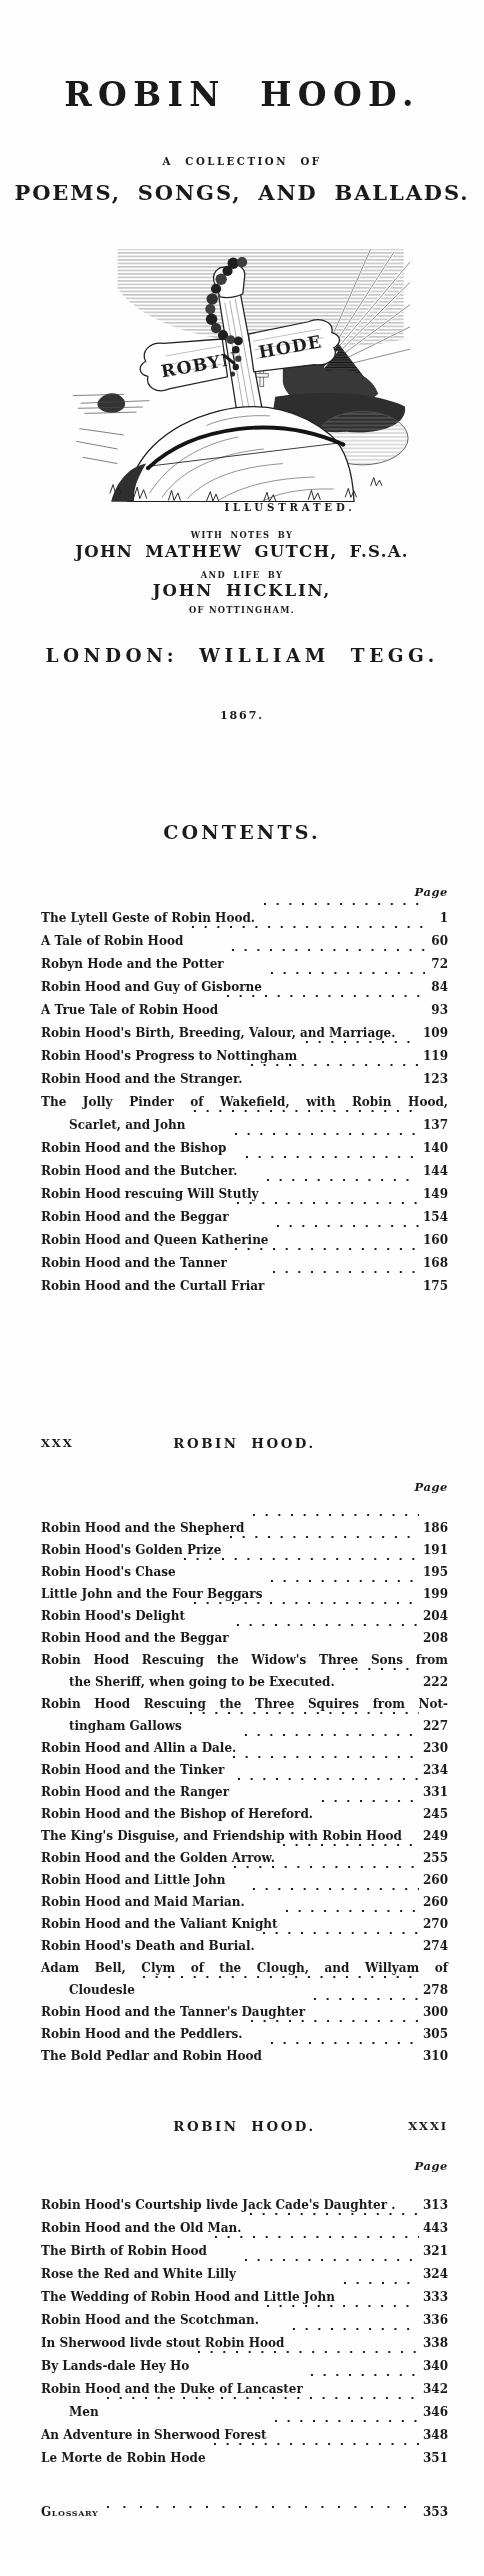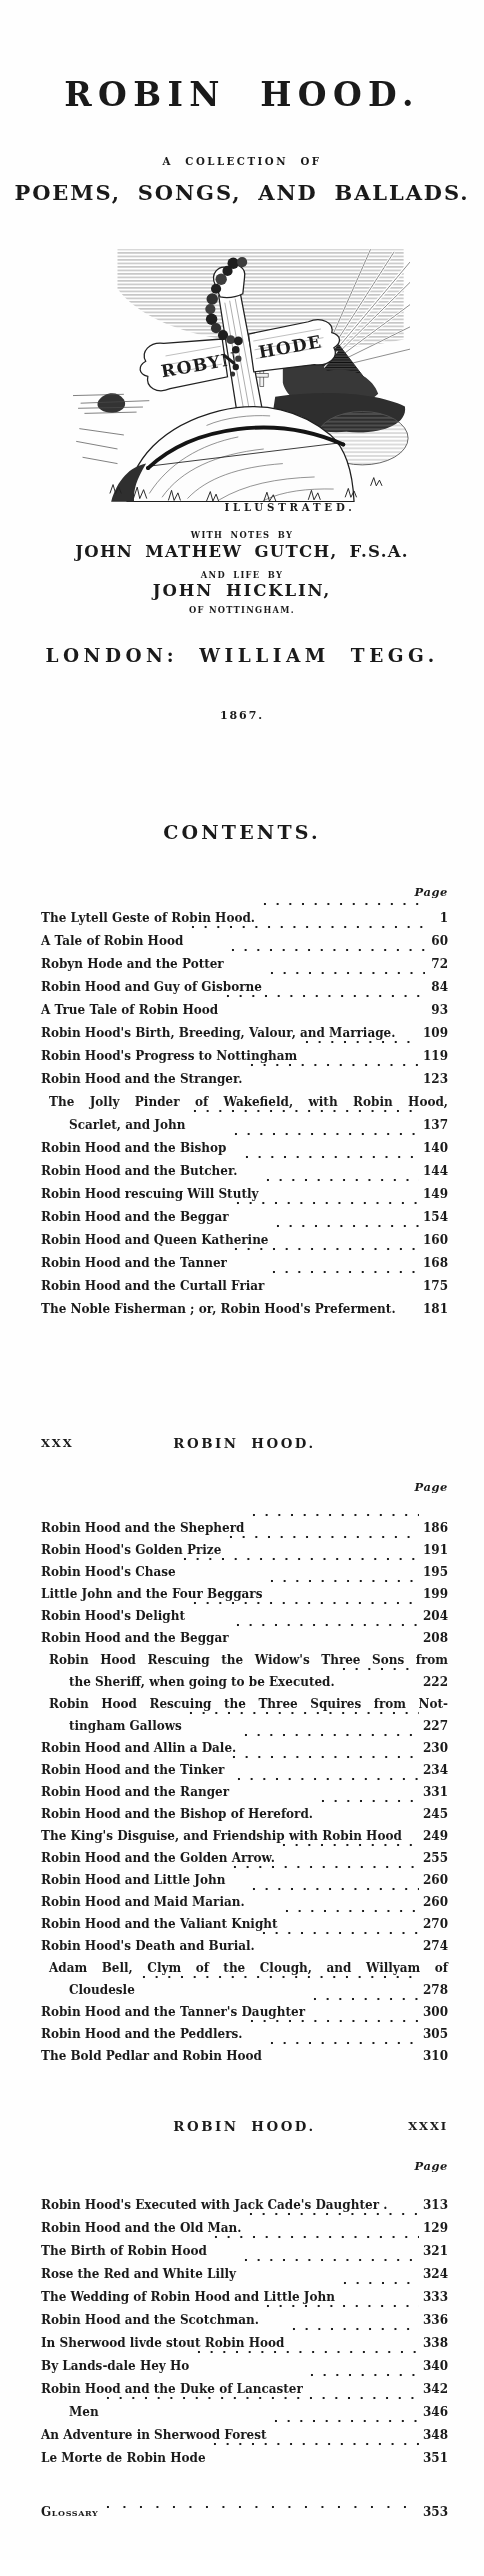--- a/index.html
+++ b/index.html
@@ -31,21 +31,21 @@
   .page-label{position:absolute;left:41px;width:407px;text-align:right;
     font-size:11.5px;font-style:italic;font-weight:600;letter-spacing:0.6px;}
   .pl1{top:885px}.pl2{top:1480px}.pl3{top:2159px}
   .entries1{top:902px}.entries2{top:1513px}.entries3{top:2189px}
   .toc-line{display:flex;align-items:flex-end;font-size:12px;font-weight:700;white-space:nowrap;}
   .entries1 .toc-line{height:23px}
   .entries2 .toc-line{height:22px}
   .entries3 .toc-line{height:23px}
   .toc-text{flex:0 0 auto;}
   .toc-line.indent2 .toc-text{padding-left:28px;}
-  .toc-line.spread{white-space:normal;margin-left:8px;}
+  .toc-line.spread{white-space:normal;}
   .toc-line.spread .toc-text{flex:1 1 auto;text-align:justify;text-align-last:justify;}
   .toc-leader{flex:1 1 auto;height:3.8px;align-self:baseline;
     background-image:radial-gradient(circle at 1.9px 1.9px,#1c1c1c 1.1px,transparent 1.5px);
     background-size:12.7px 3.8px;background-repeat:repeat-x;background-position:left bottom;
     margin:0 3.8px 0 7.6px;}
   .toc-page{margin-left:auto;flex:0 0 auto;min-width:19px;text-align:right;}
   
   .toc-header{position:absolute;left:41px;width:407px;height:19px;}
   .h2{top:1435px}.h3{top:2118px}
   .hdr-left{position:absolute;left:0;top:1.3px;font-size:11.5px;font-weight:700;letter-spacing:1.9px;}
@@ -282,25 +282,20 @@
       <div class="toc-line">
     <span class="toc-text">Robin Hood and the Tanner</span>
     <span class="toc-leader"></span>
     <span class="toc-page">168</span>
   </div>
       <div class="toc-line">
     <span class="toc-text">Robin Hood and the Curtall Friar</span>
     <span class="toc-leader"></span>
     <span class="toc-page">175</span>
   </div>
-      <div class="toc-line">
-    <span class="toc-text">The Noble Fisherman ; or, Robin Hood's Preferment.</span>
-
-    <span class="toc-page">181</span>
-  </div>
     </div>
 
   <div class="toc-header h2">
     <span class="hdr-left">XXX</span>
     <span class="hdr-center">ROBIN  HOOD.</span>
   </div>
   <div class="page-label pl2">Page</div>
   <div class="toc entries2">
       <div class="toc-line">
     <span class="toc-text">Robin Hood and the Shepherd</span>
@@ -426,28 +421,28 @@
   </div>
     </div>
 
   <div class="toc-header h3">
     <span class="hdr-center">ROBIN  HOOD.</span>
     <span class="hdr-right">XXXI</span>
   </div>
   <div class="page-label pl3">Page</div>
   <div class="toc entries3">
       <div class="toc-line">
-    <span class="toc-text">Robin Hood's Executed with Jack Cade's Daughter .</span>
+    <span class="toc-text">Robin Hood's Courtship livde Jack Cade's Daughter .</span>
 
     <span class="toc-page">313</span>
   </div>
       <div class="toc-line">
     <span class="toc-text">Robin Hood and the Old Man.</span>
     <span class="toc-leader"></span>
-    <span class="toc-page">129</span>
+    <span class="toc-page">443</span>
   </div>
       <div class="toc-line">
     <span class="toc-text">The Birth of Robin Hood</span>
     <span class="toc-leader"></span>
     <span class="toc-page">321</span>
   </div>
       <div class="toc-line">
     <span class="toc-text">Rose the Red and White Lilly</span>
     <span class="toc-leader"></span>
     <span class="toc-page">324</span>

